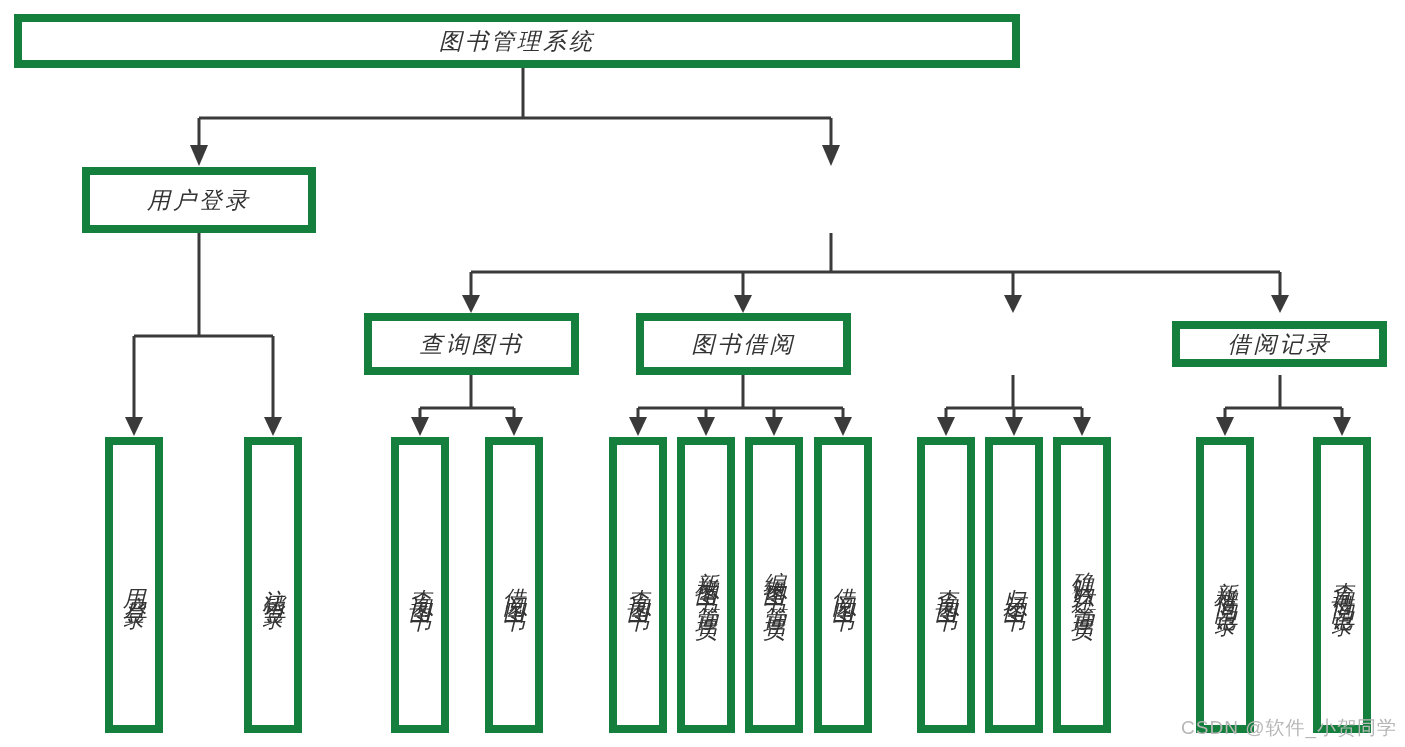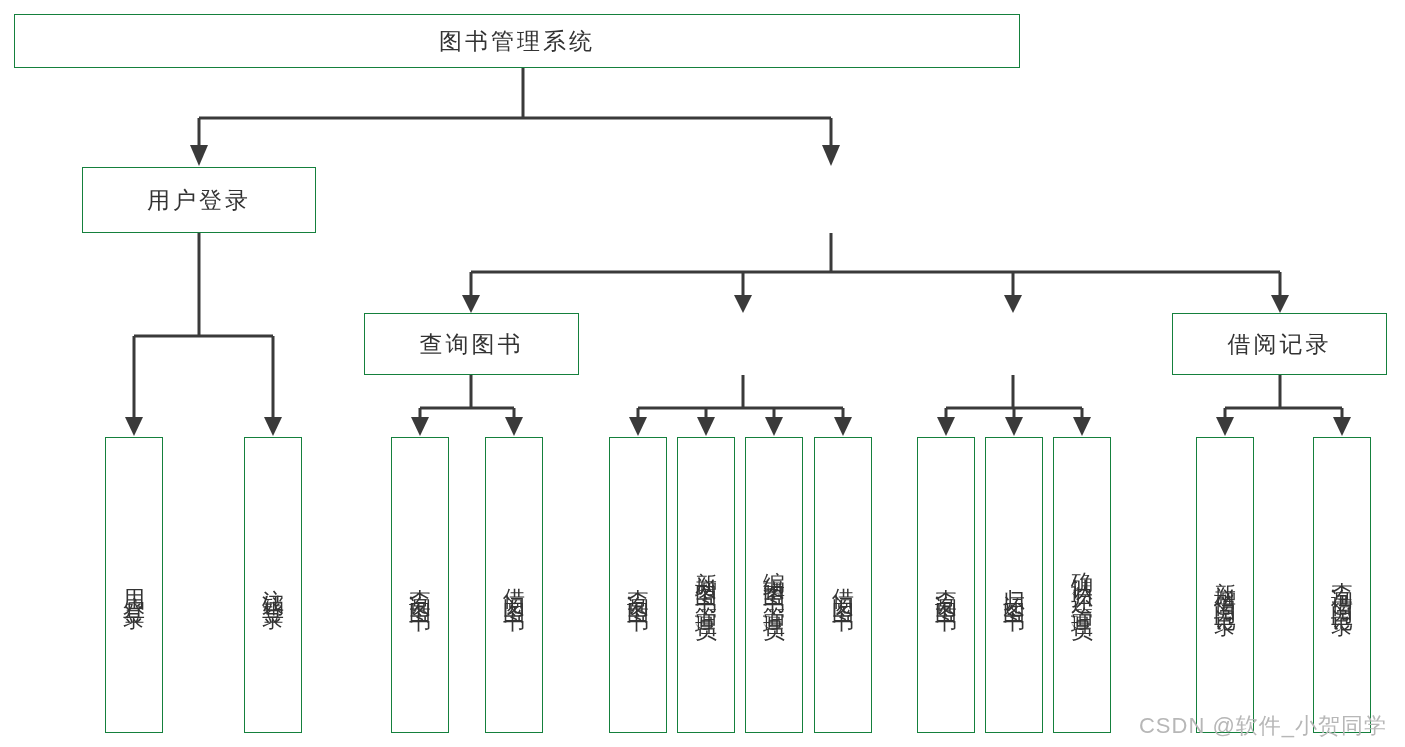--- a/index.html
+++ b/index.html
@@ -14,46 +14,47 @@
   #connectors {
     position: absolute;
     left: 0; top: 0;
     width: 1405px; height: 747px;
     z-index: 1;
   }
   .box {
     position: absolute;
     box-sizing: border-box;
     background: #ffffff;
-    border: 1px solid #15803d;
+    border: 8px solid #15803d;
     display: flex;
     align-items: center;
     justify-content: center;
     color: #333333;
     z-index: 2;
+    font-style: italic;
   }
   .box.h span {
     font-size: 23px;
     letter-spacing: 3px;
     white-space: nowrap;
     color: #333333;
   }
   .box.v span {
     writing-mode: vertical-rl;
     text-orientation: mixed;
     font-size: 22px;
     letter-spacing: 7px;
     line-height: 1;
     color: #333333;
   }
   #watermark {
     position: absolute;
-    right: 18px;
+    right: 8px;
     bottom: 6px;
-    font-size: 22px;
+    font-size: 19px;
     color: #b7b7b7;
     letter-spacing: 1px;
     z-index: 3;
     white-space: nowrap;
   }
 </style>
 </head>
 <body>
 
 <div id="canvas">
@@ -109,21 +110,24 @@
     <span>图书管理系统</span>
   </div>
 
   <div class="box h" style="left:82px;top:167px;width:234px;height:66px">
     <span>用户登录</span>
   </div>
 
   <div class="box h" style="left:364px;top:313px;width:215px;height:62px">
     <span>查询图书</span>
   </div>
-  <div class="box h" style="left:1172px;top:313px;width:215px;height:62px">
+  <div class="box h" style="left:636px;top:313px;width:215px;height:62px">
+    <span>图书借阅</span>
+  </div>
+  <div class="box h" style="left:1172px;top:321px;width:215px;height:46px">
     <span>借阅记录</span>
   </div>
 
   <div class="box v" style="left:105px;top:437px;width:58px;height:296px">
     <span>用户登录</span>
   </div>
   <div class="box v" style="left:244px;top:437px;width:58px;height:296px">
     <span>注销登录</span>
   </div>
 

